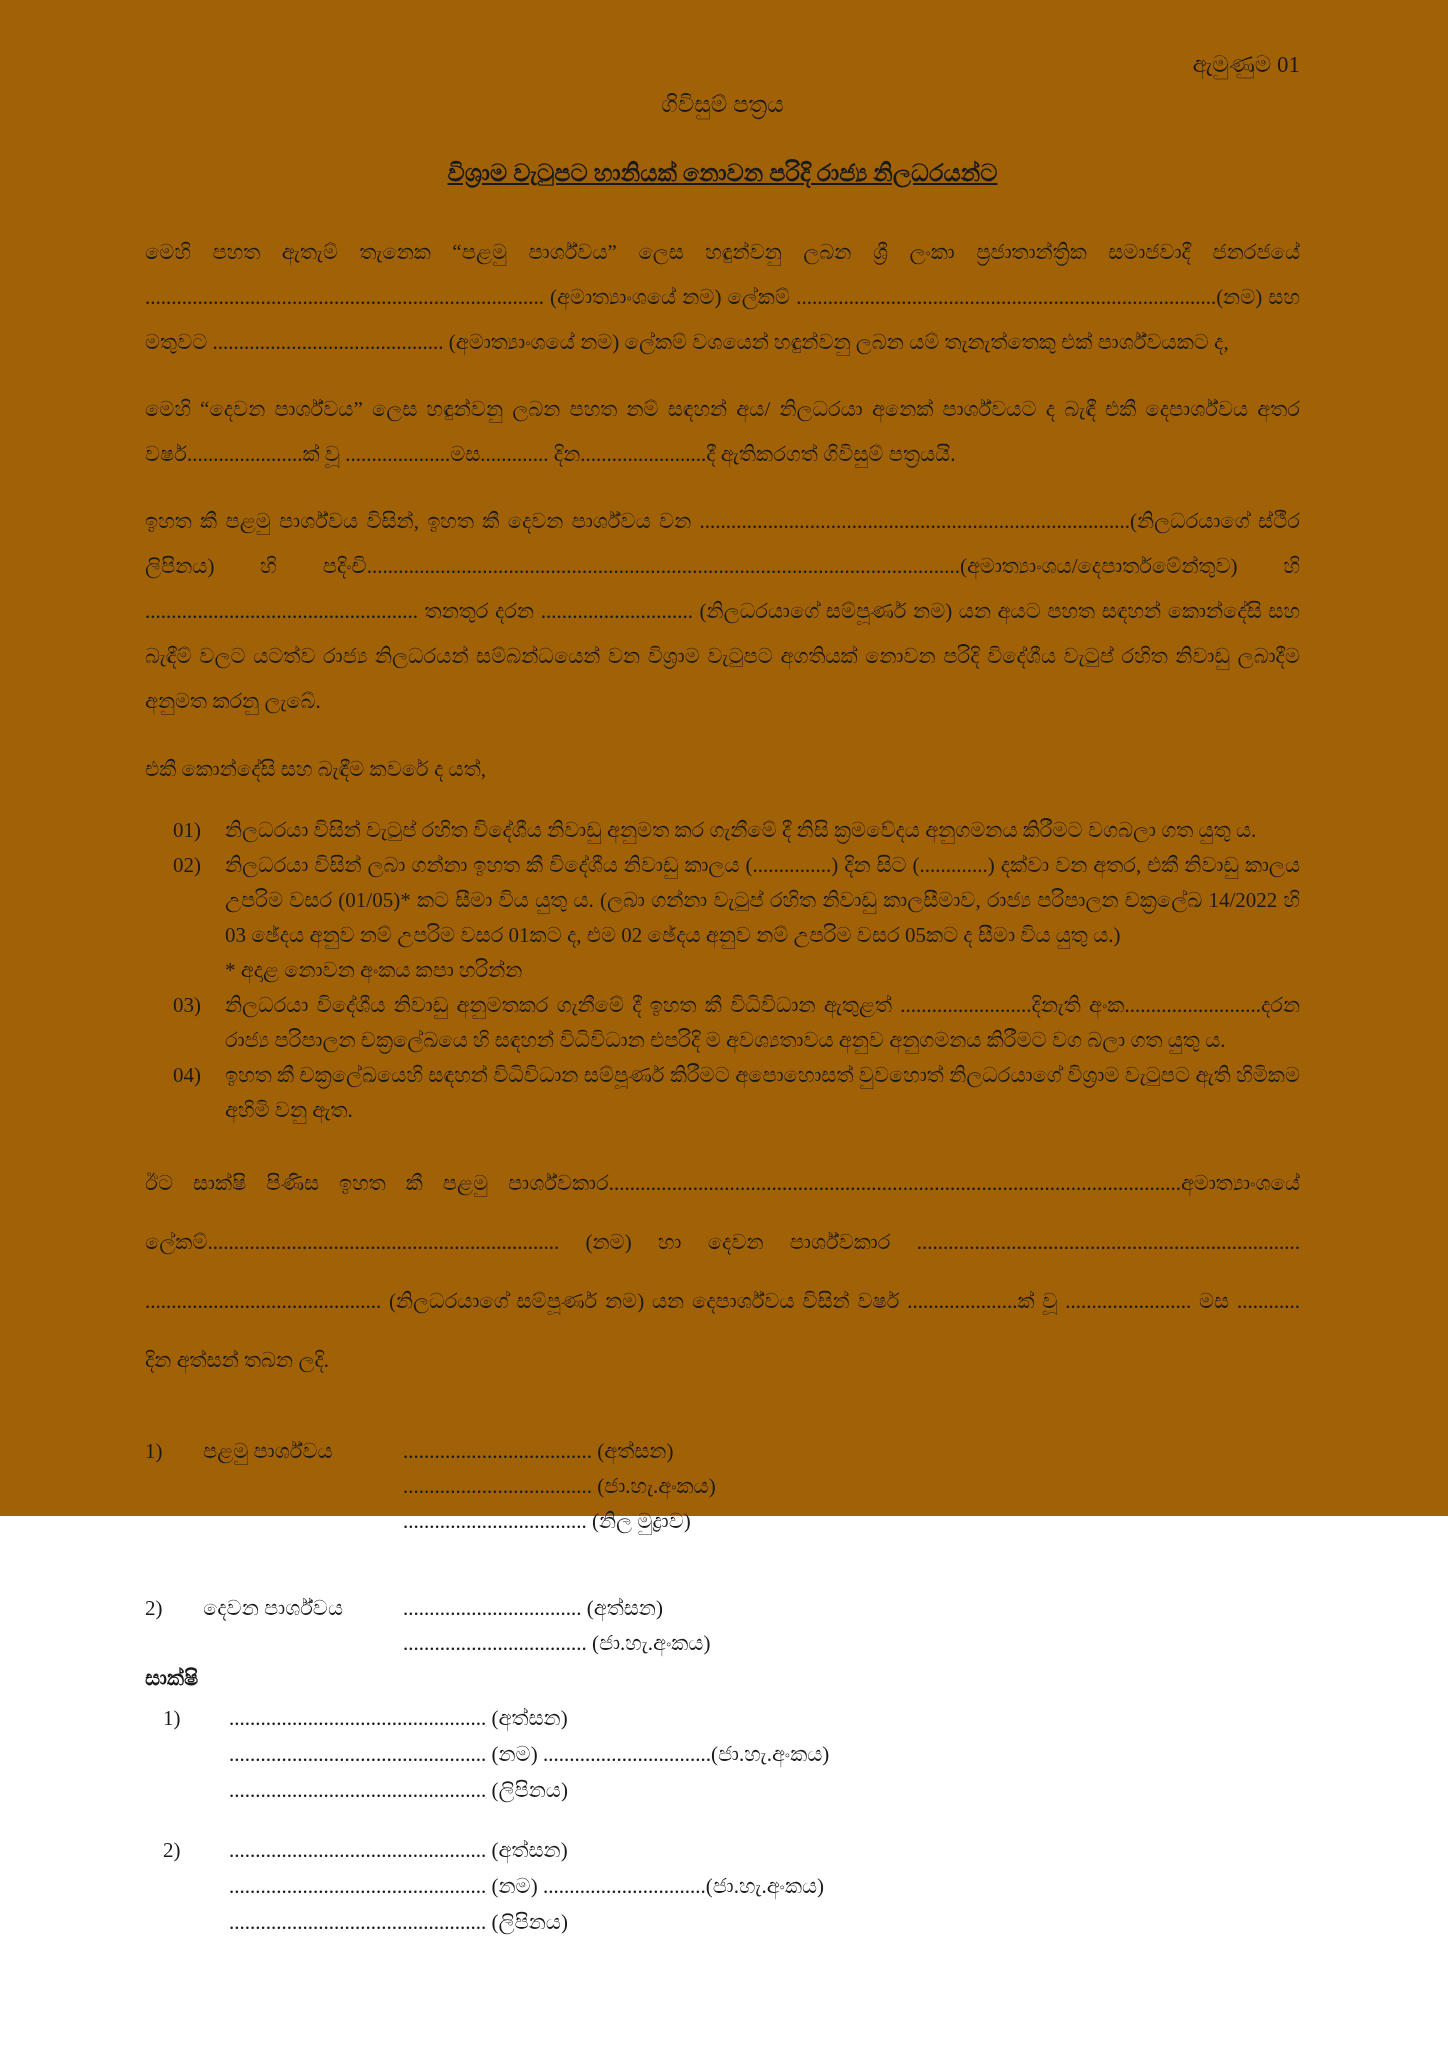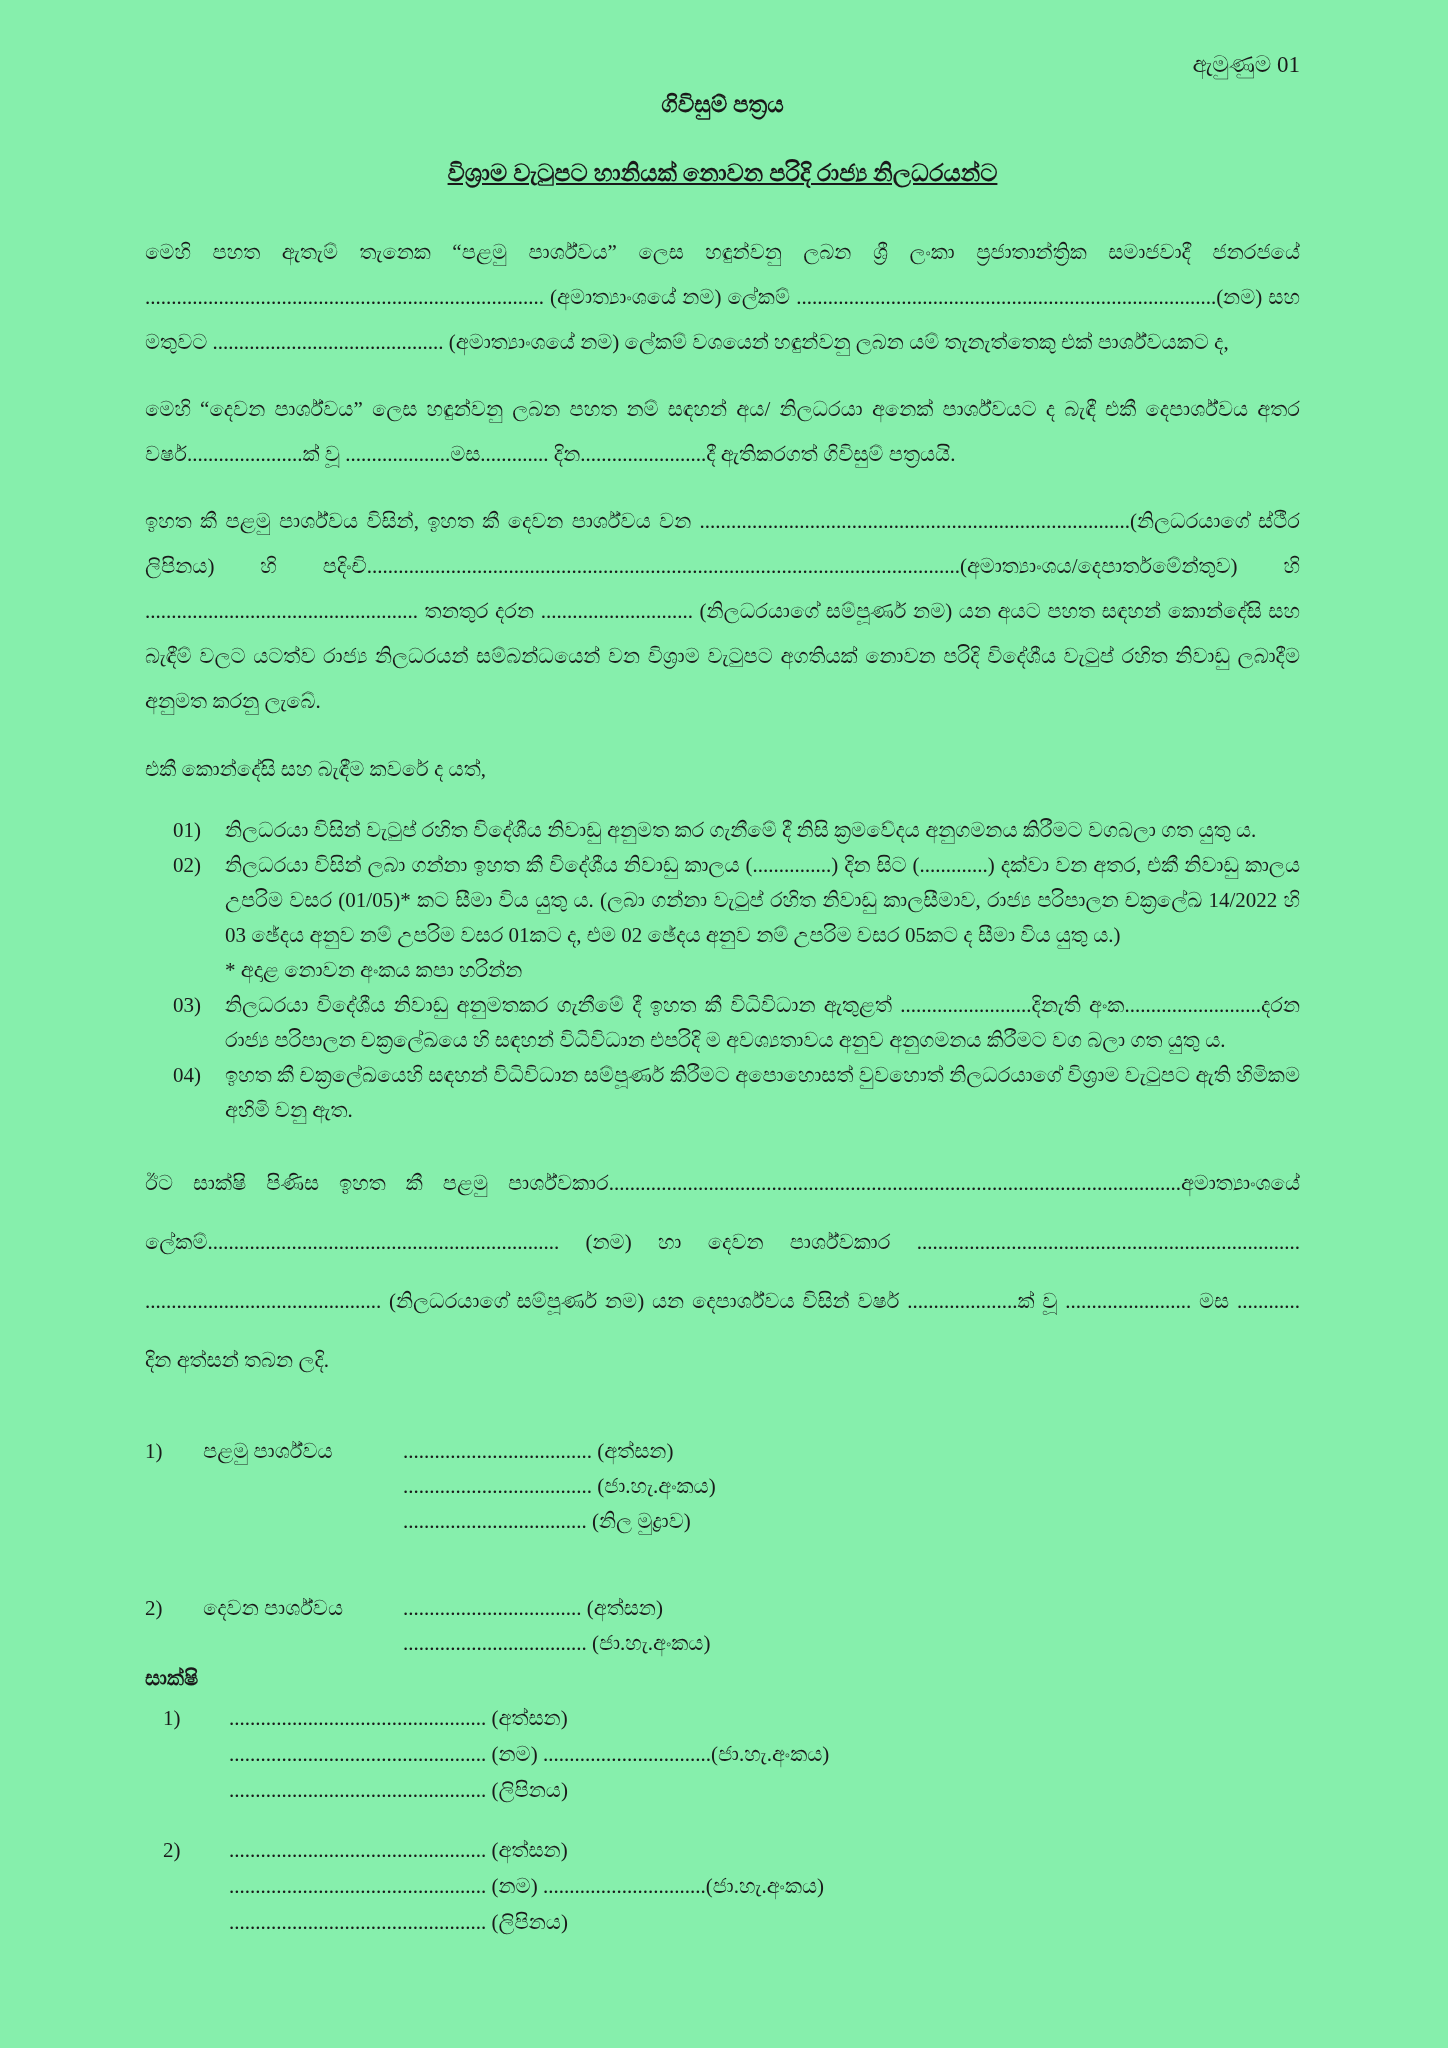--- a/index.html
+++ b/index.html
@@ -6,33 +6,33 @@
   html, body { background: #ffffff; }
   body {
     width: 1448px;
     height: 2048px;
     overflow: hidden;
     font-family: "Liberation Serif", "DejaVu Serif", serif;
     color: #1a1a1a;
   }
   .page {
     width: 1448px;
-    height: 2048px;
-    background: #86efac;
+    height: 1516px;
+    background: #a16207;
     padding: 52px 148px 40px 145px;
     position: relative;
   }
   .annex {
     text-align: right;
     font-size: 23px;
     margin-bottom: 14px;
   }
   .doc-title {
     text-align: center;
-    font-weight: bold;
+    font-weight: normal;
     font-size: 23px;
     margin-bottom: 34px;
   }
   .doc-subtitle {
     text-align: center;
     font-weight: bold;
     font-size: 24px;
     line-height: 42px;
     margin-bottom: 36px;
   }

